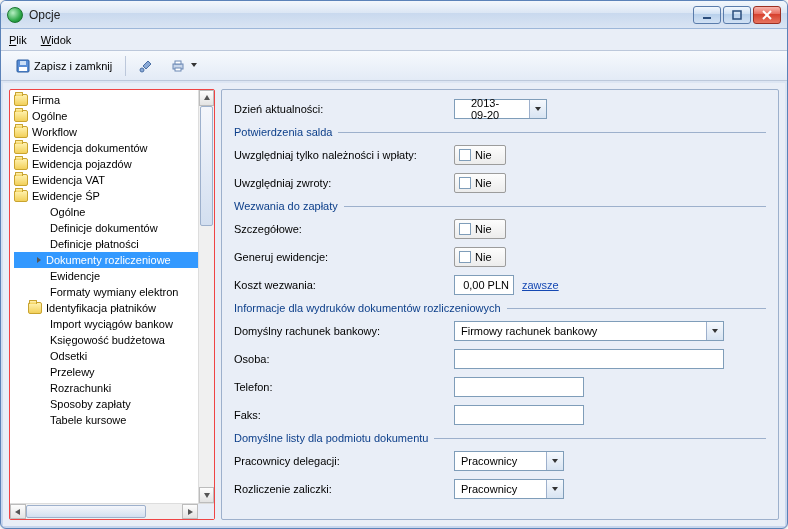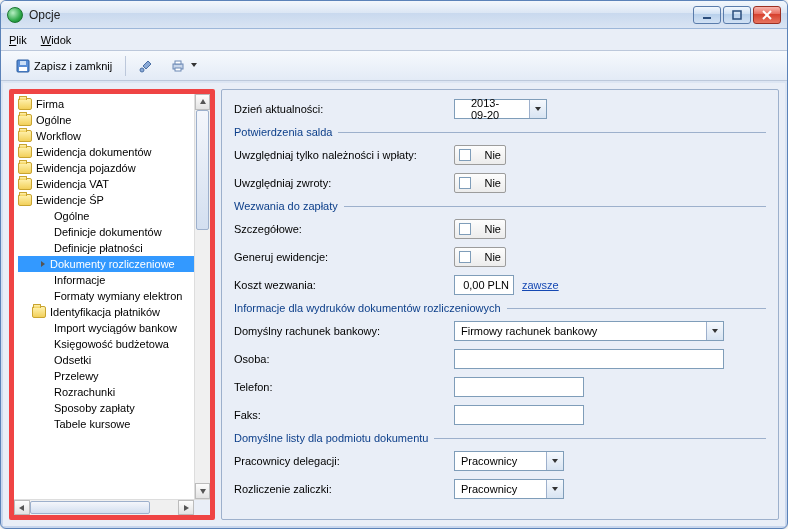--- a/index.html
+++ b/index.html
@@ -86,21 +86,21 @@
     position: absolute; top: 82px; bottom: 2px; left: 2px; right: 2px;
     background: #e9eef7;
     padding: 6px;
     display: flex; gap: 6px;
   }
 
   
   .tree-panel {
     width: 206px;
     background: #fff;
-    border: 5px solid #ef4444;
+    border: 1px solid #ef4444;
     border-radius: 2px;
     display: flex; flex-direction: column;
   }
   .tree-scroll {
     flex: 1;
     overflow: hidden;
     position: relative;
   }
   .tree {
     padding: 2px 0 2px 4px;
@@ -212,21 +212,21 @@
 
   .toggle-btn {
     width: 52px; display: inline-flex; align-items: center;
     background: linear-gradient(#fdfdfd,#ececec);
     border: 1px solid #9c9c9c; border-radius: 2px;
     padding: 0;
   }
   .toggle-btn .box {
     width: 12px; height: 12px; border: 1px solid #7f9db9; background: #fff; margin: 0 4px;
   }
-  .toggle-btn .txt { flex: 1; text-align: right; padding-right: 4px; }
+  .toggle-btn .txt { flex: 1; text-align: left; padding-right: 4px; }
 
   .money-input {
     display: inline-flex; align-items: center; justify-content: flex-end;
     width: 60px; padding: 0 4px; margin-right: 2px;
   }
   .link { color: #1548b3; text-decoration: underline; cursor: pointer; }
 
   .combo { display: inline-flex; align-items: center; }
   .combo .value { padding: 0 6px; flex: 1; }
   .combo.wide { width: 270px; }
@@ -343,21 +343,21 @@
               <span>Definicje dokumentów</span>
             </div>
           <div class="node indent-2">
               <span>Definicje płatności</span>
             </div>
           <div class="node indent-2b selected">
               <span class="arrow-icon"></span>
               <span>Dokumenty rozliczeniowe</span>
             </div>
           <div class="node indent-2">
-              <span>Informacje</span>
+              <span>Ewidencje</span>
             </div>
           <div class="node indent-2">
               <span>Formaty wymiany elektron</span>
             </div>
           <div class="node indent-1">
               <span class="folder-icon"></span>
               <span>Identyfikacja płatników</span>
             </div>
           <div class="node indent-2">
               <span>Import wyciągów bankow</span>

